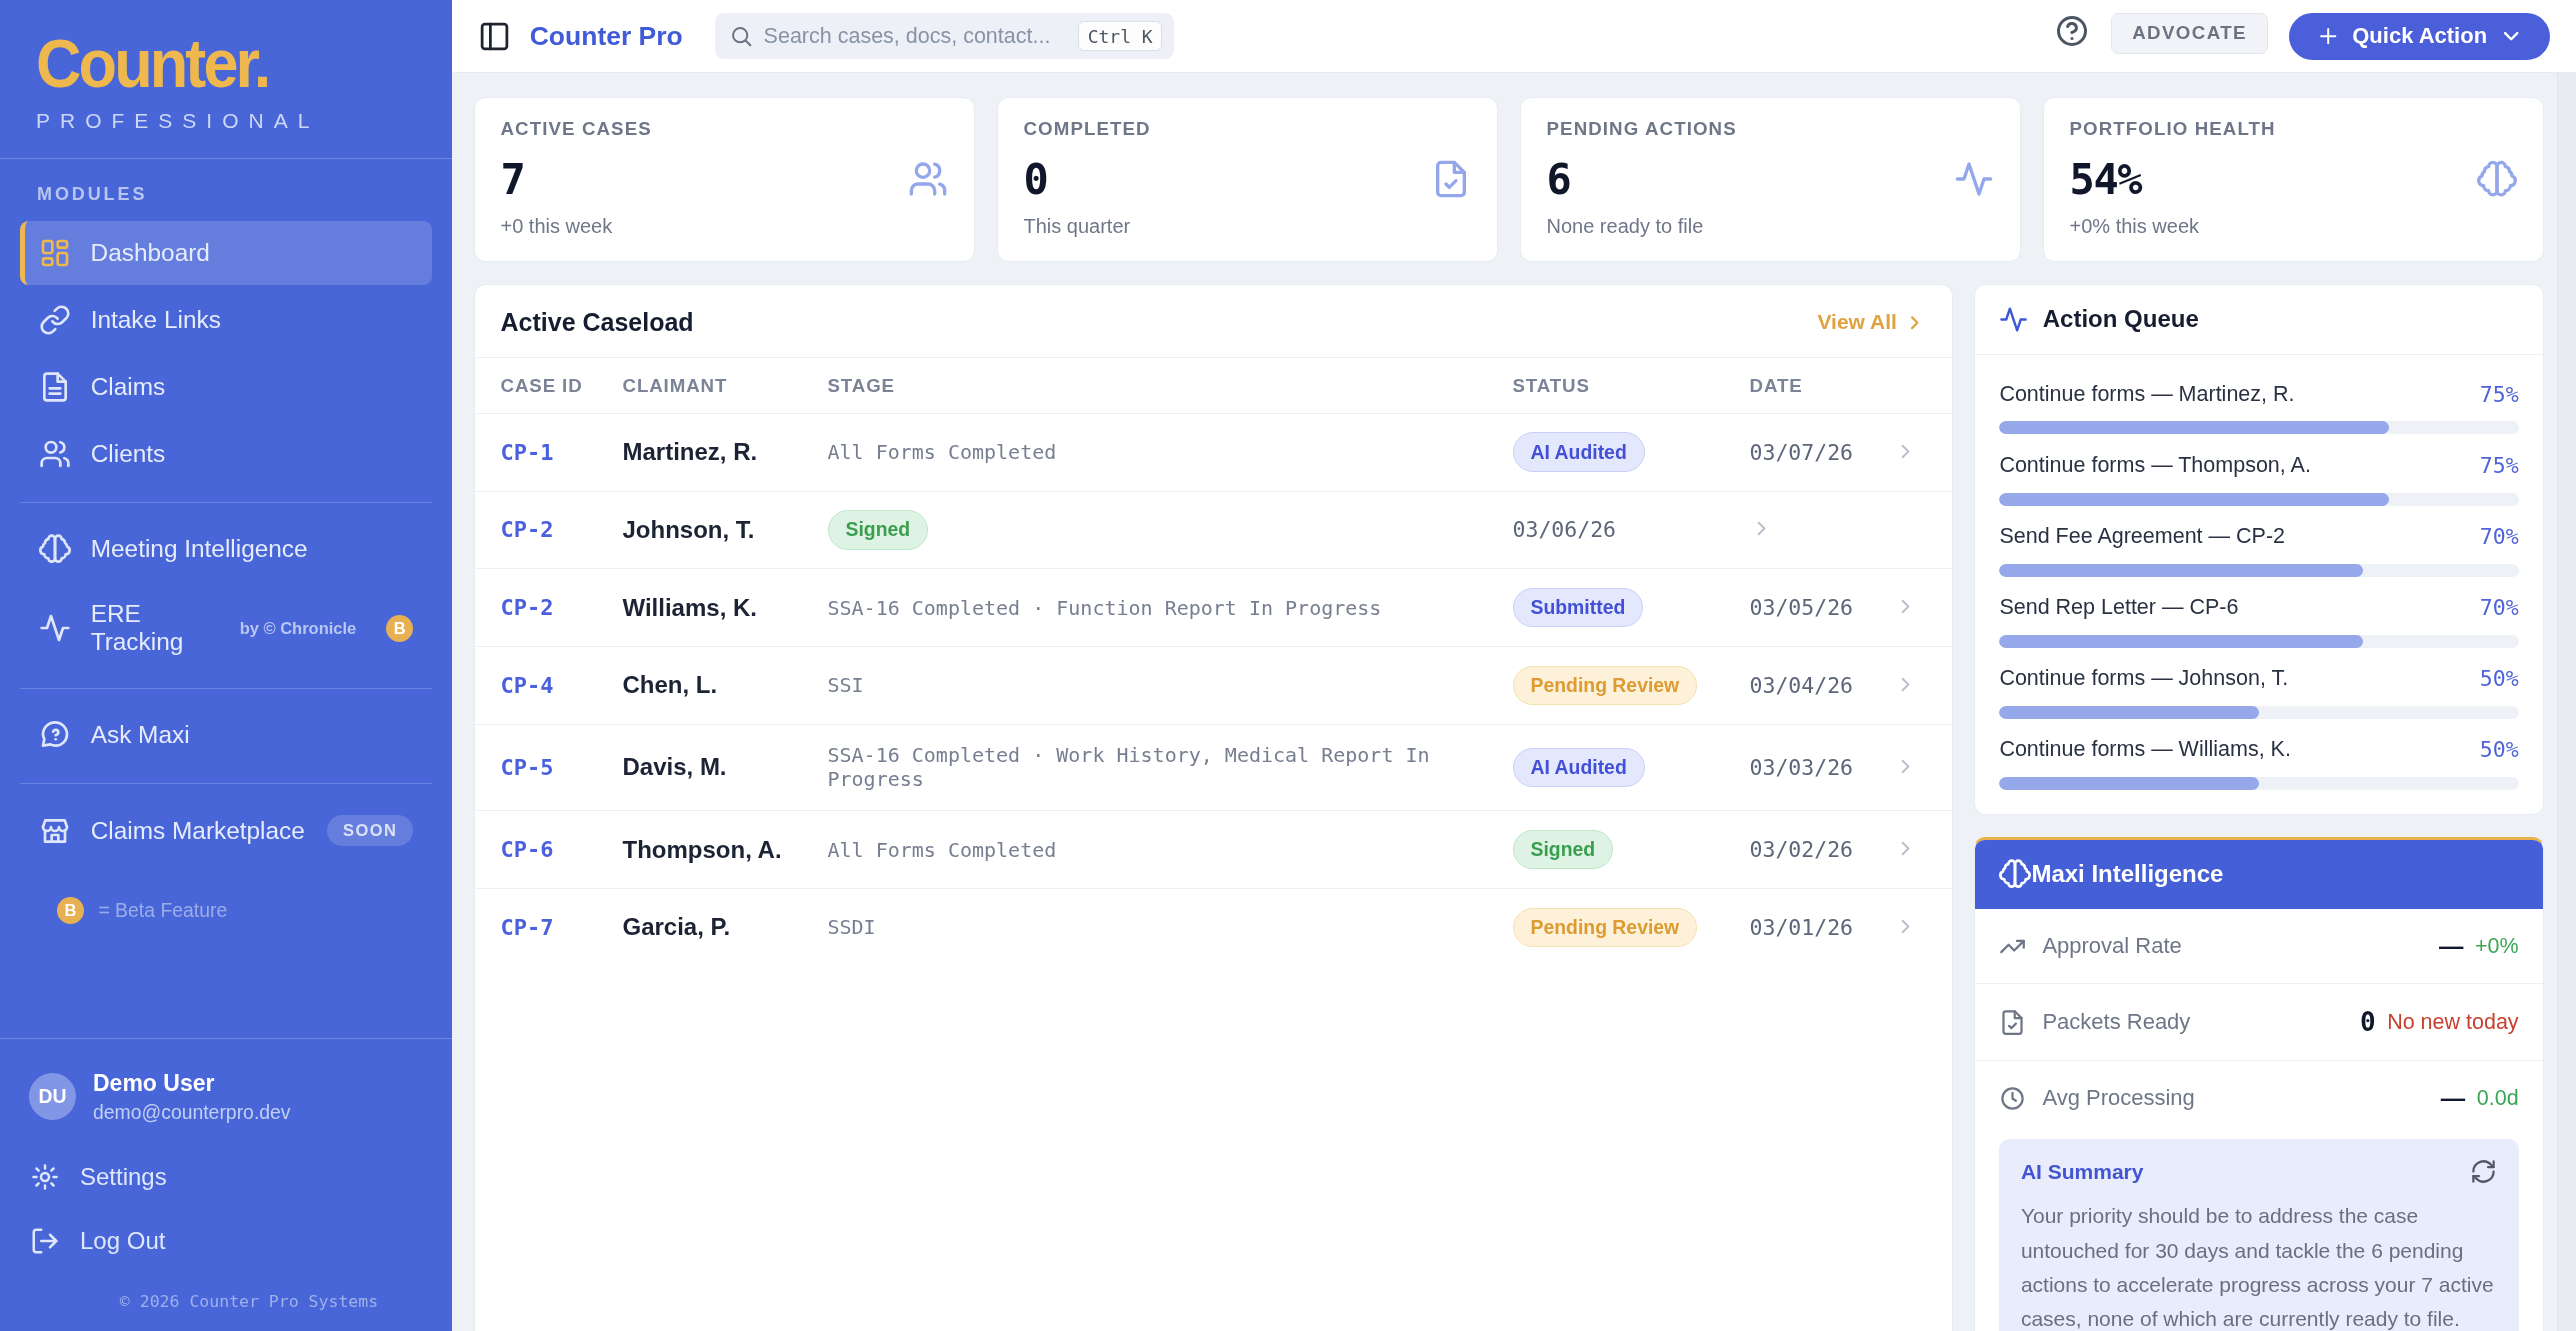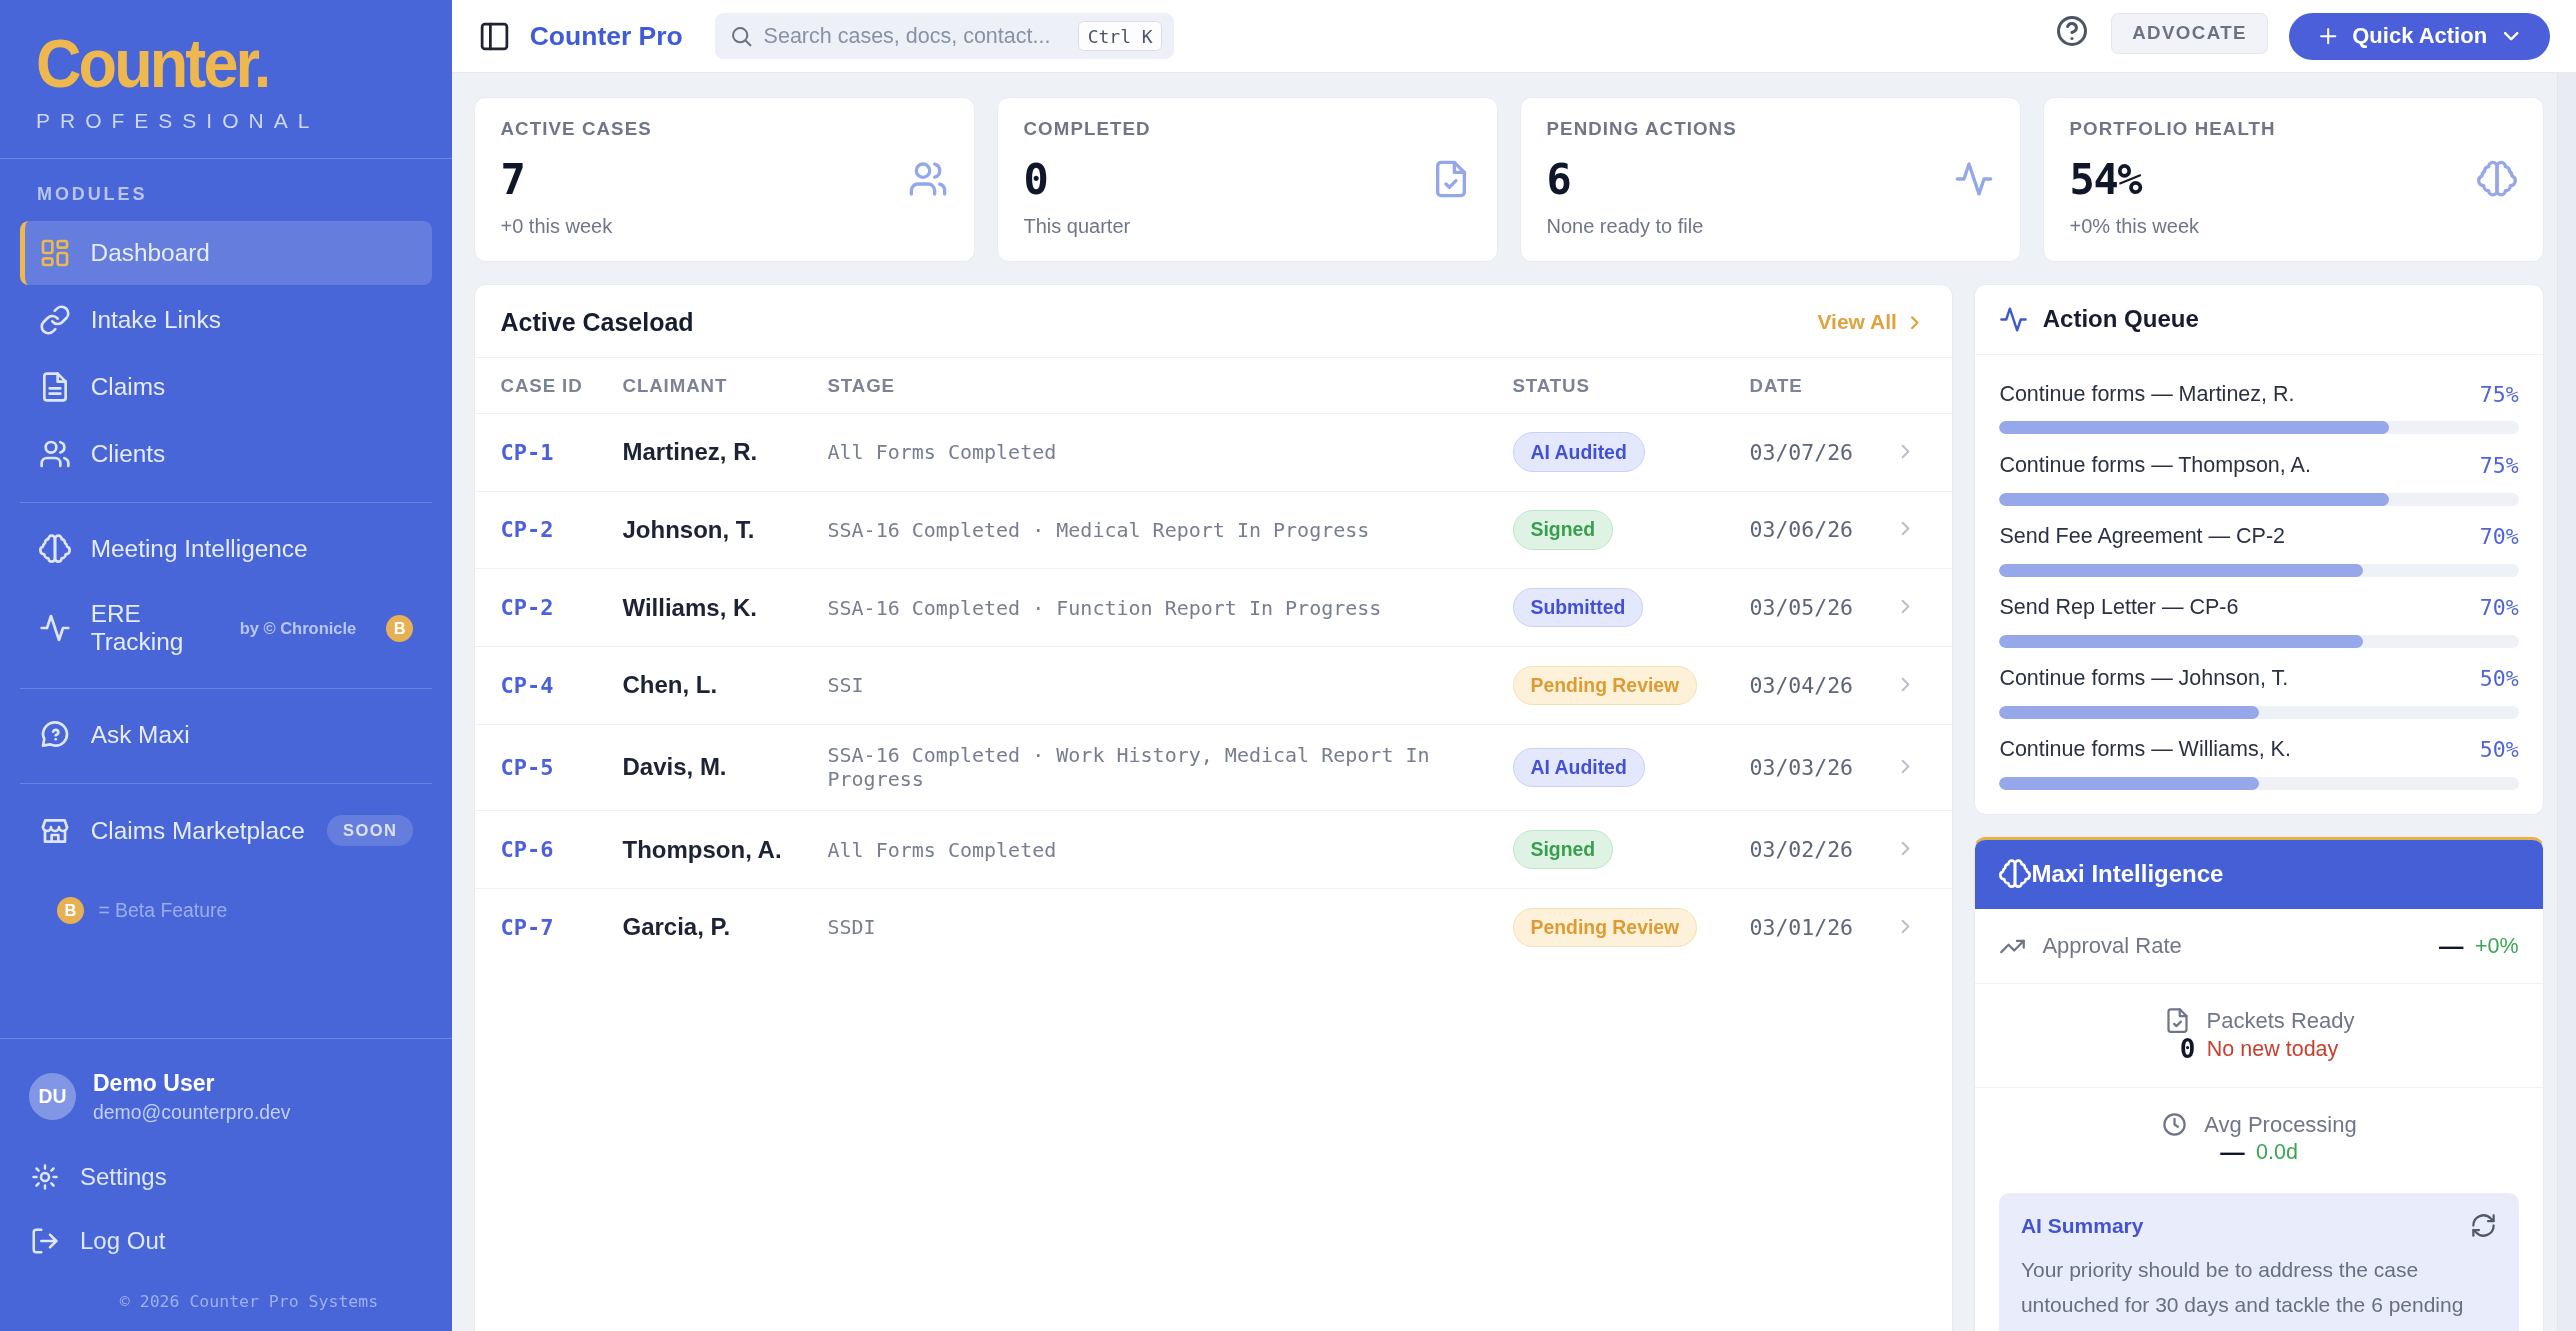--- a/index.html
+++ b/index.html
@@ -120,21 +120,21 @@
   .queue-pct { font-family:"DejaVu Sans Mono", monospace; font-size:21.5px; color:#4f63da; }
   .queue-bar { margin-top:14.4px; height:13px; border-radius:717px; background:#eef1f6; overflow:hidden; }
   .queue-fill { height:100%; border-radius:717px; background:#96a7ea; }
 
   .maxi-card { background:#fff; border:1.4px solid #e7ebf2; border-top:3.6px solid #e8b14a; border-bottom:none;
     border-radius:11.5px 11.5px 0 0; flex:1; min-height:0; overflow:hidden; display:flex; flex-direction:column; }
   .maxi-header { background:#4560d6; display:flex; align-items:center; gap:0; padding:18.7px 24.4px; }
   .maxi-header svg { width:32px; height:32px; color:#fff; }
   .maxi-title { font-size:24px; font-weight:700; color:#fff; }
   .maxi-metric { display:flex; align-items:center; justify-content:space-between; padding:23px 24.4px; }
-  .maxi-metric + .maxi-metric { border-top:1.4px solid #eef0f4;flex-direction:column; }
+  .maxi-metric + .maxi-metric { border-top:1.4px solid #eef0f4; }
   .metric-left { display:flex; align-items:center; gap:16px; color:#6e7688; }
   .metric-left .micon svg { width:27px; height:27px; display:none; }
   .micon.trend svg[data-icon="trend"], .micon.filecheck svg[data-icon="filecheck"], .micon.clock svg[data-icon="clock"] { display:block; }
   .metric-label { font-size:22px; color:#6e7688; }
   .metric-right { display:flex; align-items:center; gap:11.5px; }
   .metric-prefix.dash { font-size:24.4px; font-weight:800; color:#10172b; }
   .metric-prefix.zero { font-family:"DejaVu Sans Mono", monospace; font-size:26px; font-weight:700; color:#10172b; }
   .metric-value { font-size:21.5px; }
   .metric-value.green { color:#3aa554; }
   .metric-value.red { color:#c8402f; }
@@ -436,21 +436,20 @@
         <span class="cell-date">03/07/26</span>
         <span class="cell-chevron">
           <svg viewBox="0 0 24 24" fill="none" stroke="currentColor" stroke-width="2" stroke-linecap="round" stroke-linejoin="round">
               <polyline points="9 6 15 12 9 18"></polyline>
             </svg>
         </span>
       </div>
         <div class="case-grid case-row">
         <span class="cell-id">CP-2</span>
         <span class="cell-claimant">Johnson, T.</span>
-        <span class="cell-stage">SSA-16 Completed · Medical Report In Progress</span>
         <span class="badge green">Signed</span>
         <span class="cell-date">03/06/26</span>
         <span class="cell-chevron">
           <svg viewBox="0 0 24 24" fill="none" stroke="currentColor" stroke-width="2" stroke-linecap="round" stroke-linejoin="round">
               <polyline points="9 6 15 12 9 18"></polyline>
             </svg>
         </span>
       </div>
         <div class="case-grid case-row">
         <span class="cell-id">CP-2</span>

